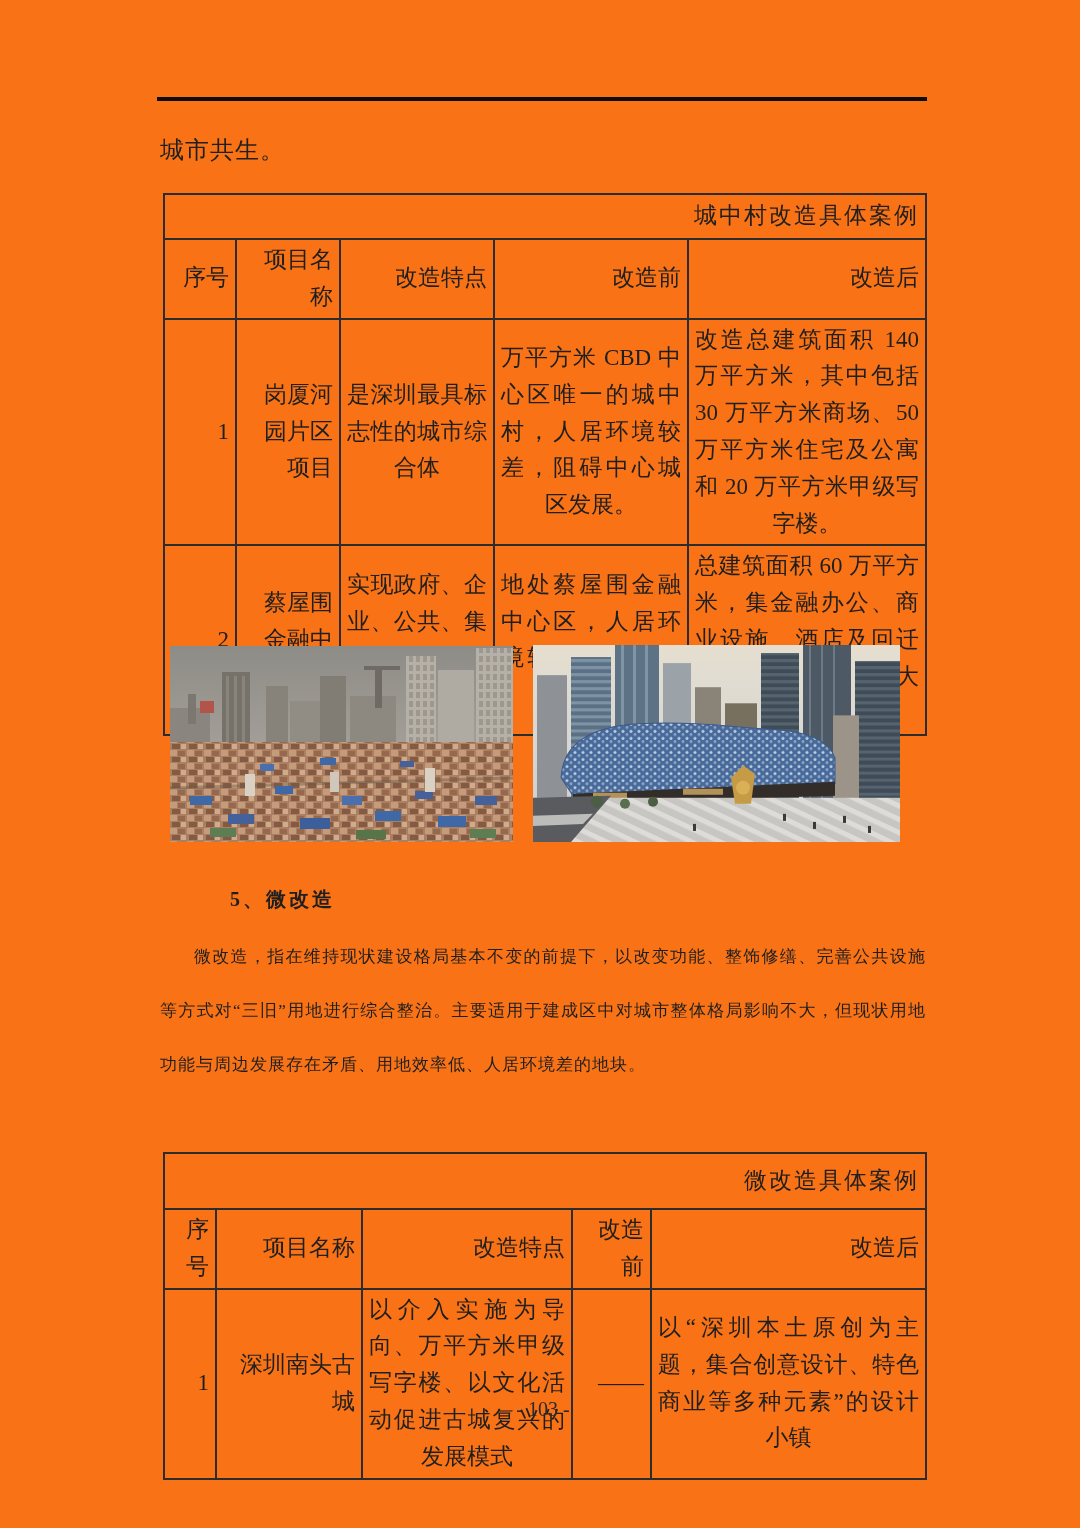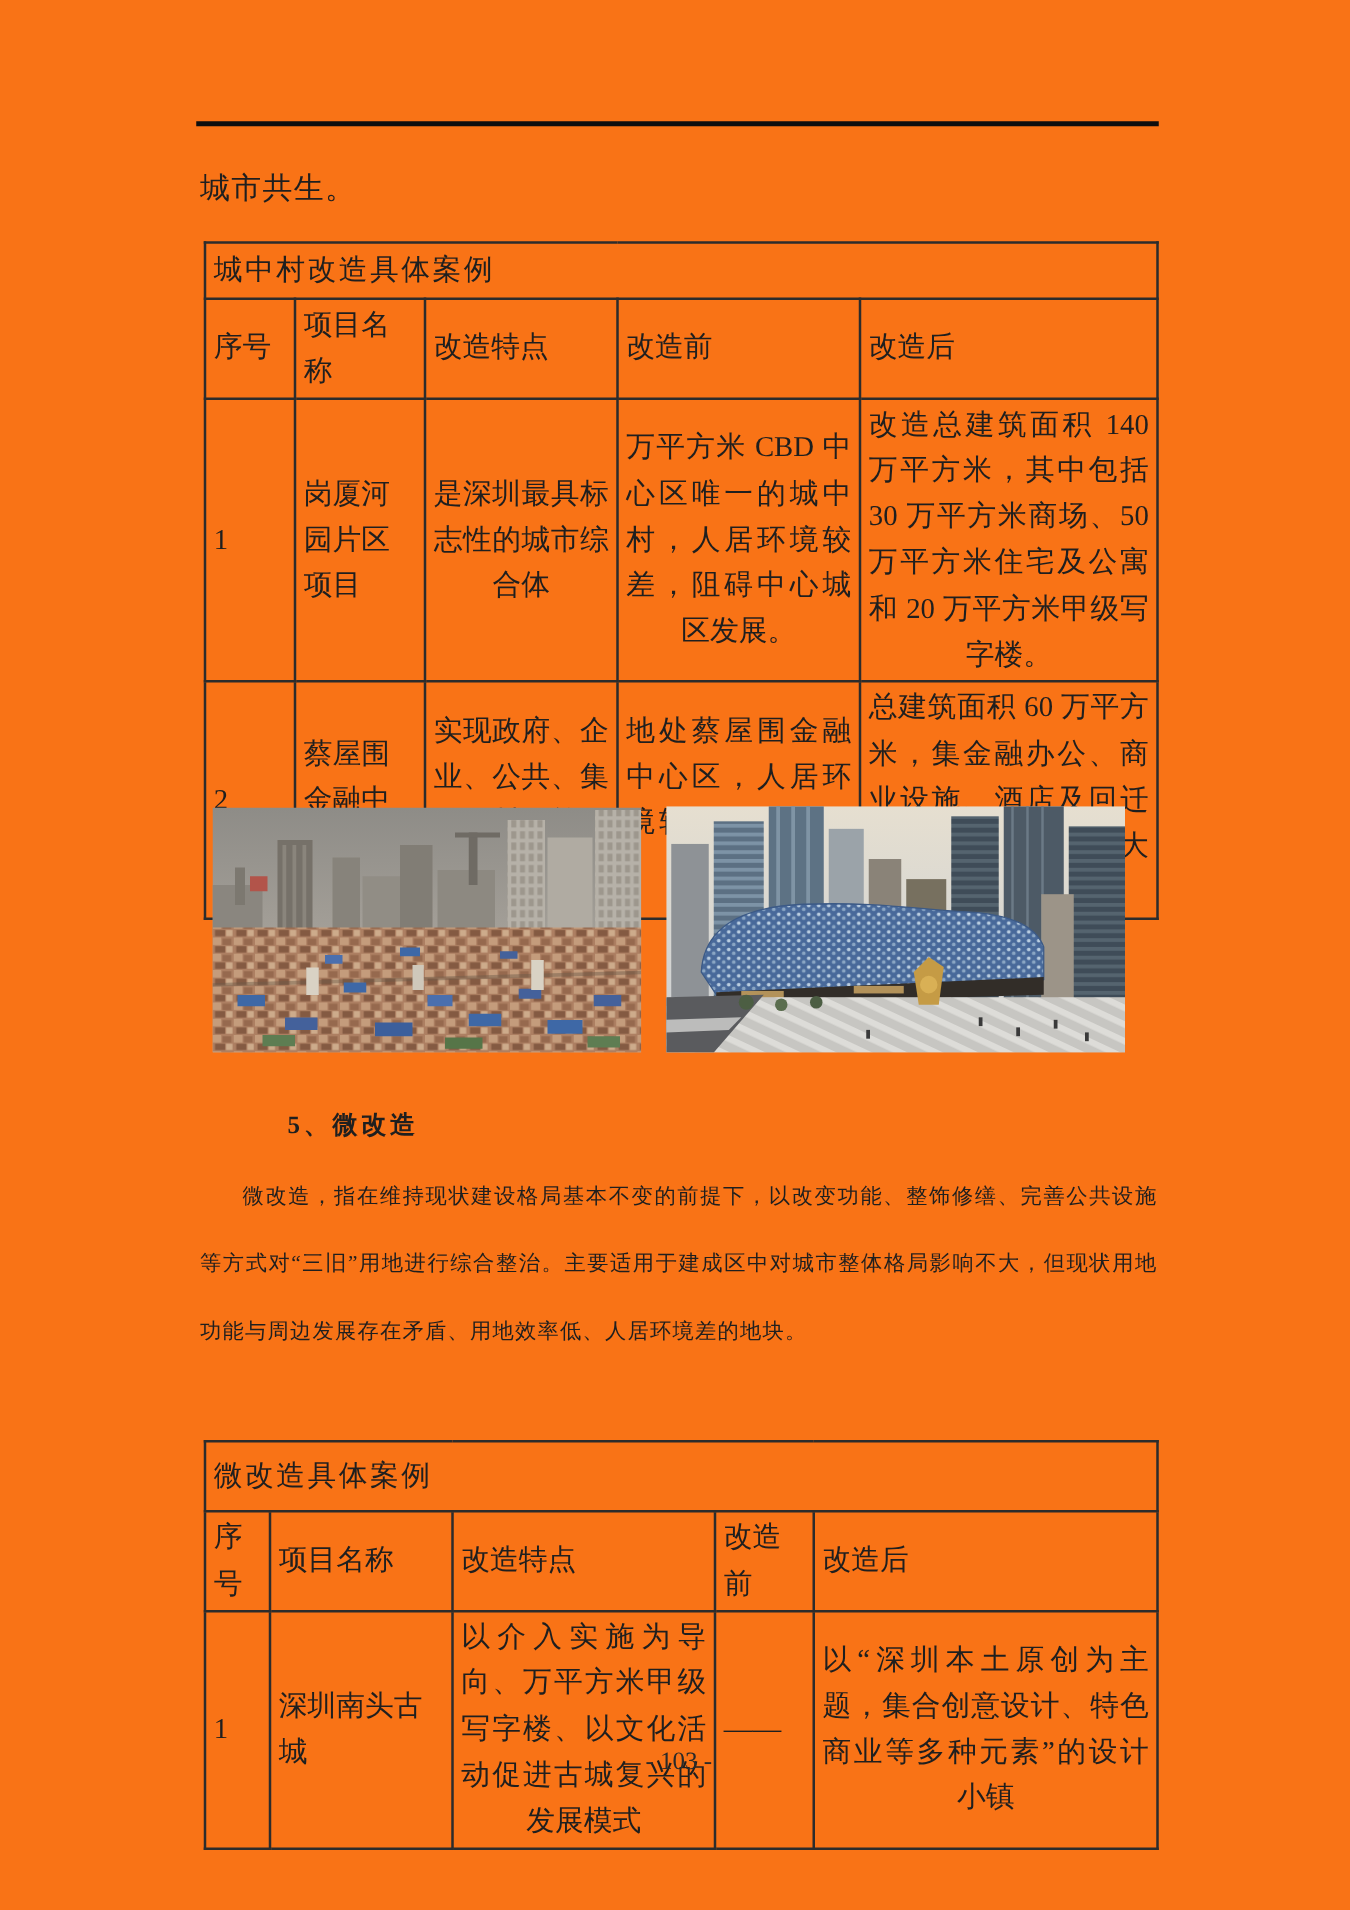--- a/index.html
+++ b/index.html
@@ -20,21 +20,21 @@
     font-size:24px;letter-spacing:1px;
   }
   
   table.doc{
     position:absolute;
     border-collapse:collapse;table-layout:fixed;
     width:762px;left:163px;
   }
   table.doc td{
     border:2px solid #2c2c2c;
-    text-align:left;vertical-align:middle;
+    text-align:right;vertical-align:middle;
     font-size:23px;line-height:1.6;
     padding:2px 6px;
     overflow:hidden;
   }
   table.doc td.just{
     text-align:justify;text-align-last:center;
   }
   .tbl-village{top:193px;}
   .tbl-micro{top:1152px;}
   .title-cell{font-size:23px;letter-spacing:2px;}

